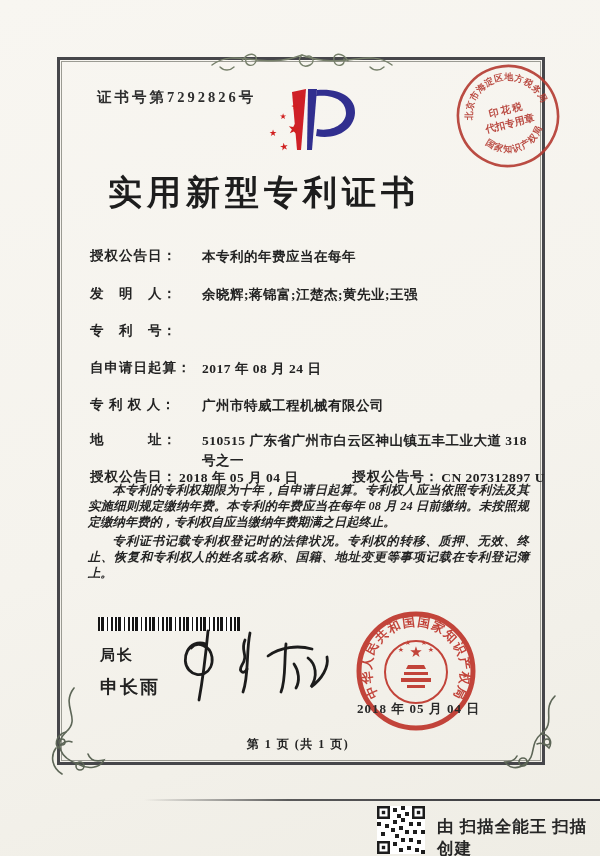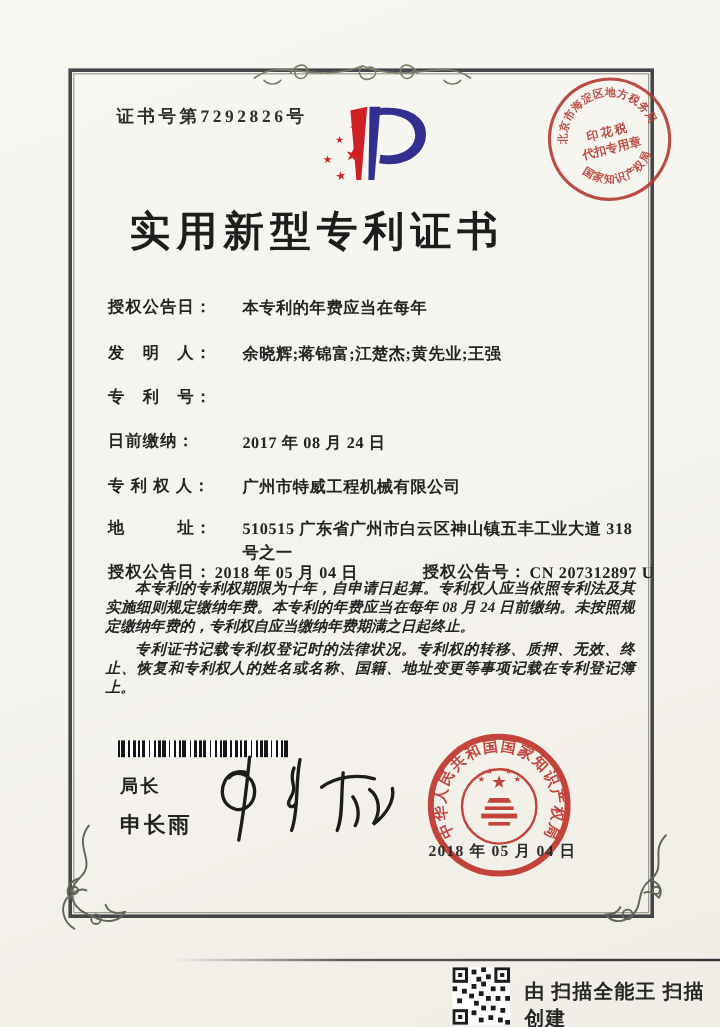--- a/index.html
+++ b/index.html
@@ -95,21 +95,21 @@
     <span class="fvalue">本专利的年费应当在每年</span>
   </div>
   <div class="field-row" style="top:285px">
     <span class="flabel">发　明　人：</span>
     <span class="fvalue">余晓辉;蒋锦富;江楚杰;黄先业;王强</span>
   </div>
   <div class="field-row" style="top:322px">
     <span class="flabel">专　利　号：</span>
   </div>
   <div class="field-row" style="top:359px">
-    <span class="flabel">日前缴纳：</span>
+    <span class="flabel">自申请日起算：</span>
     <span class="fvalue">2017 年 08 月 24 日</span>
   </div>
   <div class="field-row" style="top:396px">
     <span class="flabel">专 利 权 人：</span>
     <span class="fvalue">广州市特威工程机械有限公司</span>
   </div>
   <div class="field-row" style="top:431px">
     <span class="flabel">地　　　址：</span>
     <span class="fvalue">510515 广东省广州市白云区神山镇五丰工业大道 318 号之一</span>
   </div>
@@ -185,20 +185,21 @@
   <svg class="flourish-br" viewBox="0 0 62 80">
     <g fill="none" stroke="#5d6657" stroke-width="1.6" stroke-linecap="round">
       <path d="M54,2 C40,16 56,28 40,40 C28,50 36,62 24,70"></path>
       <path d="M24,70 c-8,6 -16,4 -20,-2 c6,0 10,-2 12,-6"></path>
       <path d="M40,40 c8,0 12,8 8,14 c-4,-4 -8,-6 -12,-4"></path>
       <circle cx="22" cy="68" r="4"></circle>
       <circle cx="46" cy="48" r="3"></circle>
     </g>
   </svg>
 
+  <div class="page-num">第 1 页 (共 1 页)</div>
 
   <div class="scan-line"></div>
   <svg class="qr" viewBox="0 0 48 48">
     <rect width="48" height="48" fill="#fff"></rect>
     <g fill="#1c1c1c">
       <rect x="0" y="0" width="13" height="13"></rect>
         <rect x="35" y="0" width="13" height="13"></rect>
         <rect x="0" y="35" width="13" height="13"></rect>
     </g>
     <g fill="#fff">

